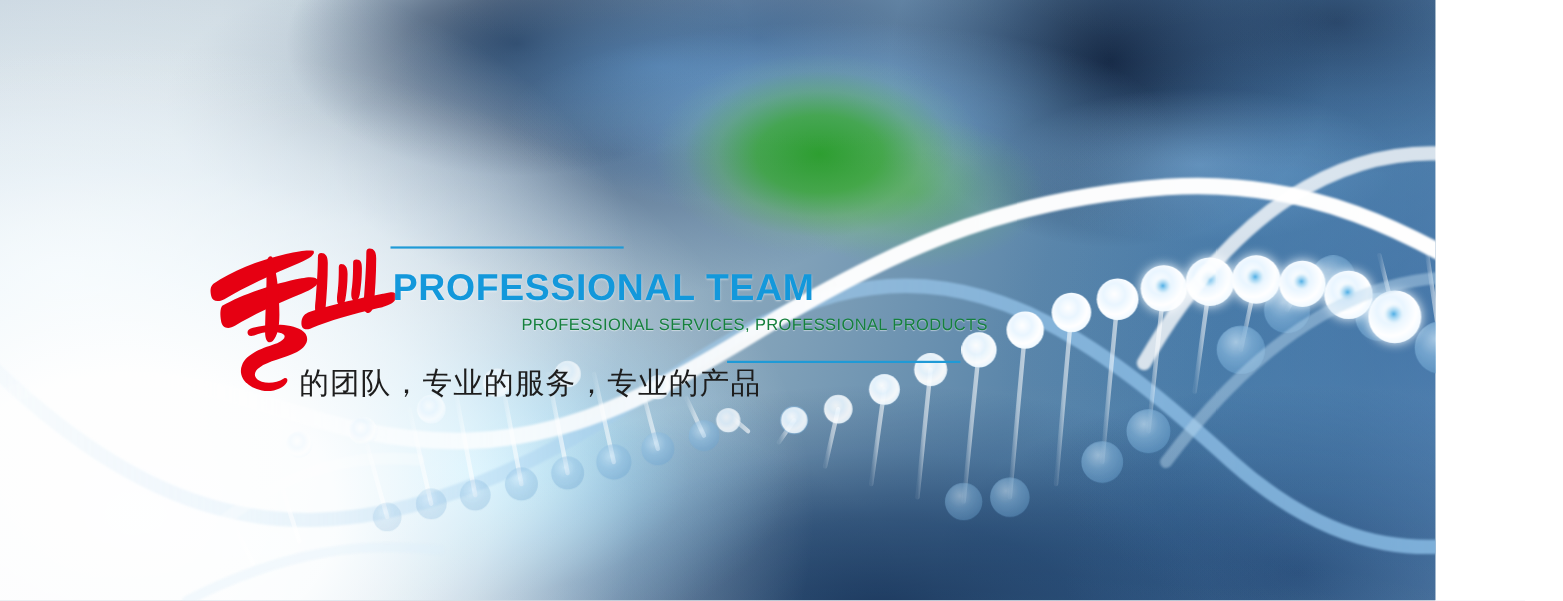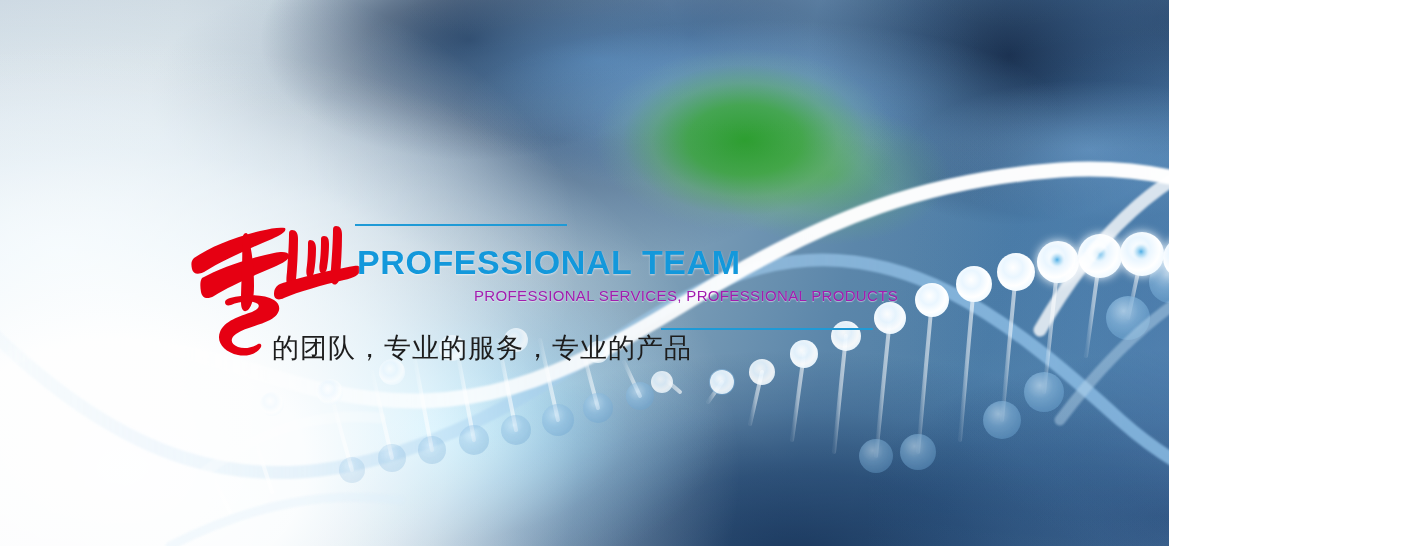--- a/index.html
+++ b/index.html
@@ -1,20 +1,20 @@
 <!DOCTYPE html>
 <html><head>
 <meta charset="utf-8">
 <style>
   html,body{margin:0;padding:0;background:#fff;}
   body{font-family:"Liberation Sans",sans-serif;}
 
   #banner{
     position:relative;
-    width:1169px;height:546px;
+    width:1305px;height:546px;
     overflow:hidden;
     background:#cfdae2;
   }
 
   
   .bg-layer{position:absolute;inset:0;}
 
   
   .bg-base{
     background:
@@ -119,21 +119,21 @@
     white-space:nowrap;
     text-shadow:0 1px 2px rgba(255,255,255,.55);
   }
 
   .sub-en{
     position:absolute;
     left:474px; top:286px;
     font-size:15px;
     font-weight:normal;
     letter-spacing:.35px;
-    color:#a21caf;
+    color:#15803d;
     line-height:20px;
     white-space:nowrap;
     text-shadow:0 1px 1px rgba(255,255,255,.5);
   }
 
   .tagline-cn{
     position:absolute;
     left:272px; top:305px;
     font-size:27px;
     font-weight:normal;

